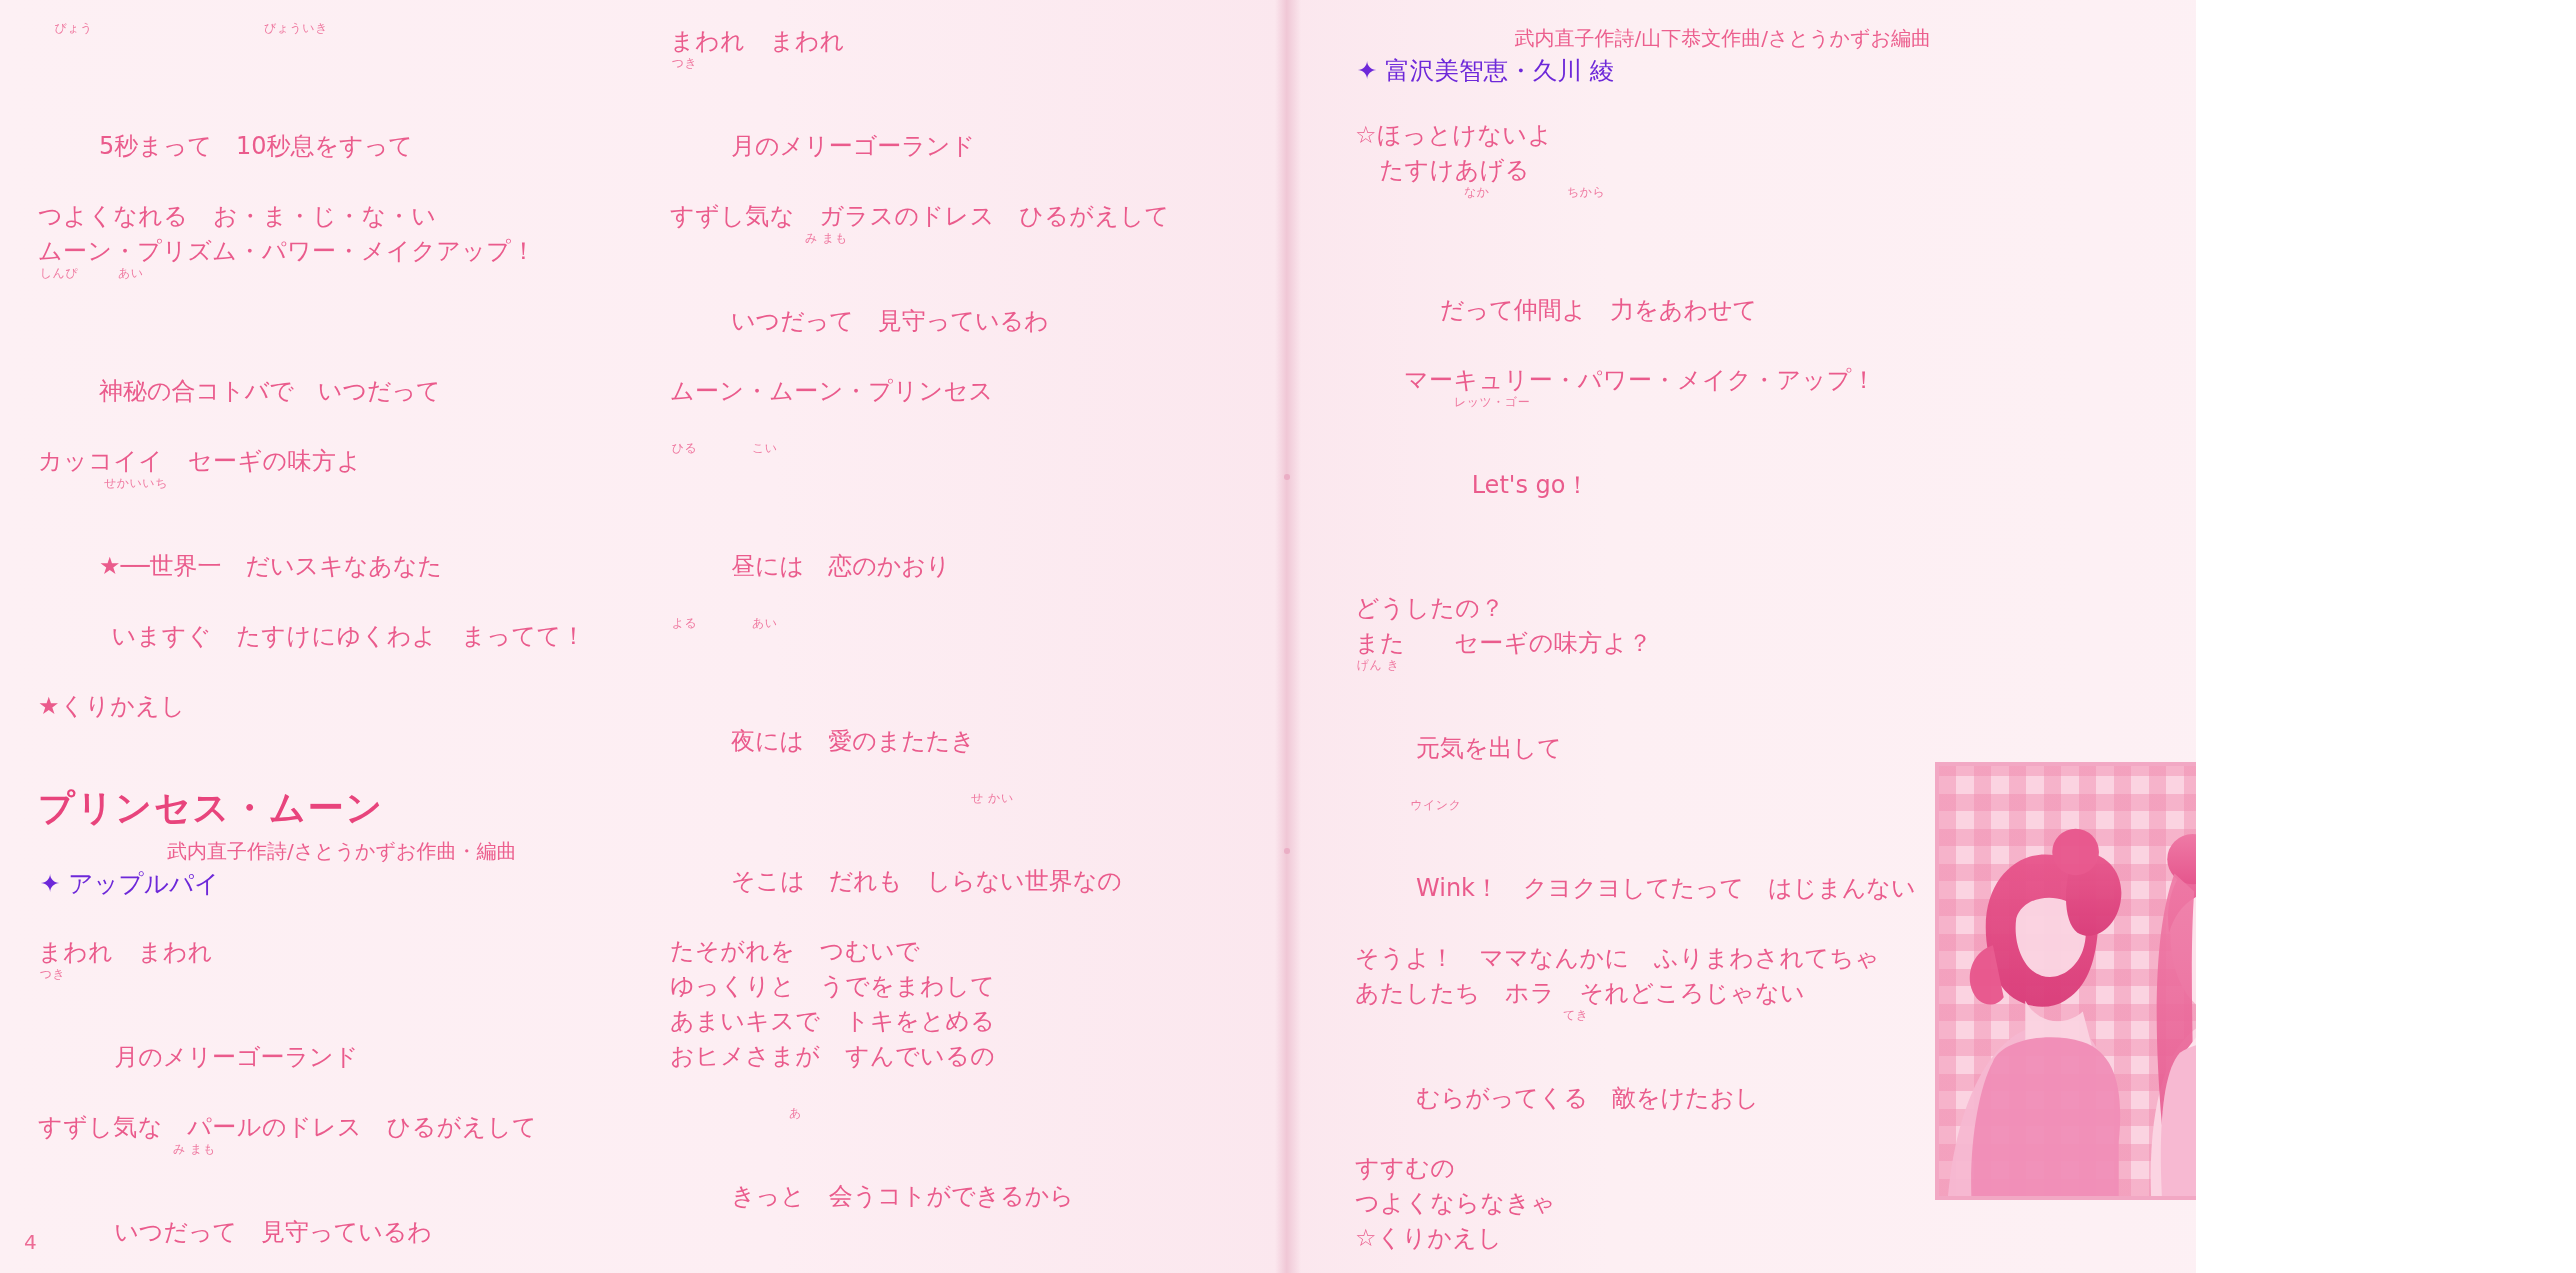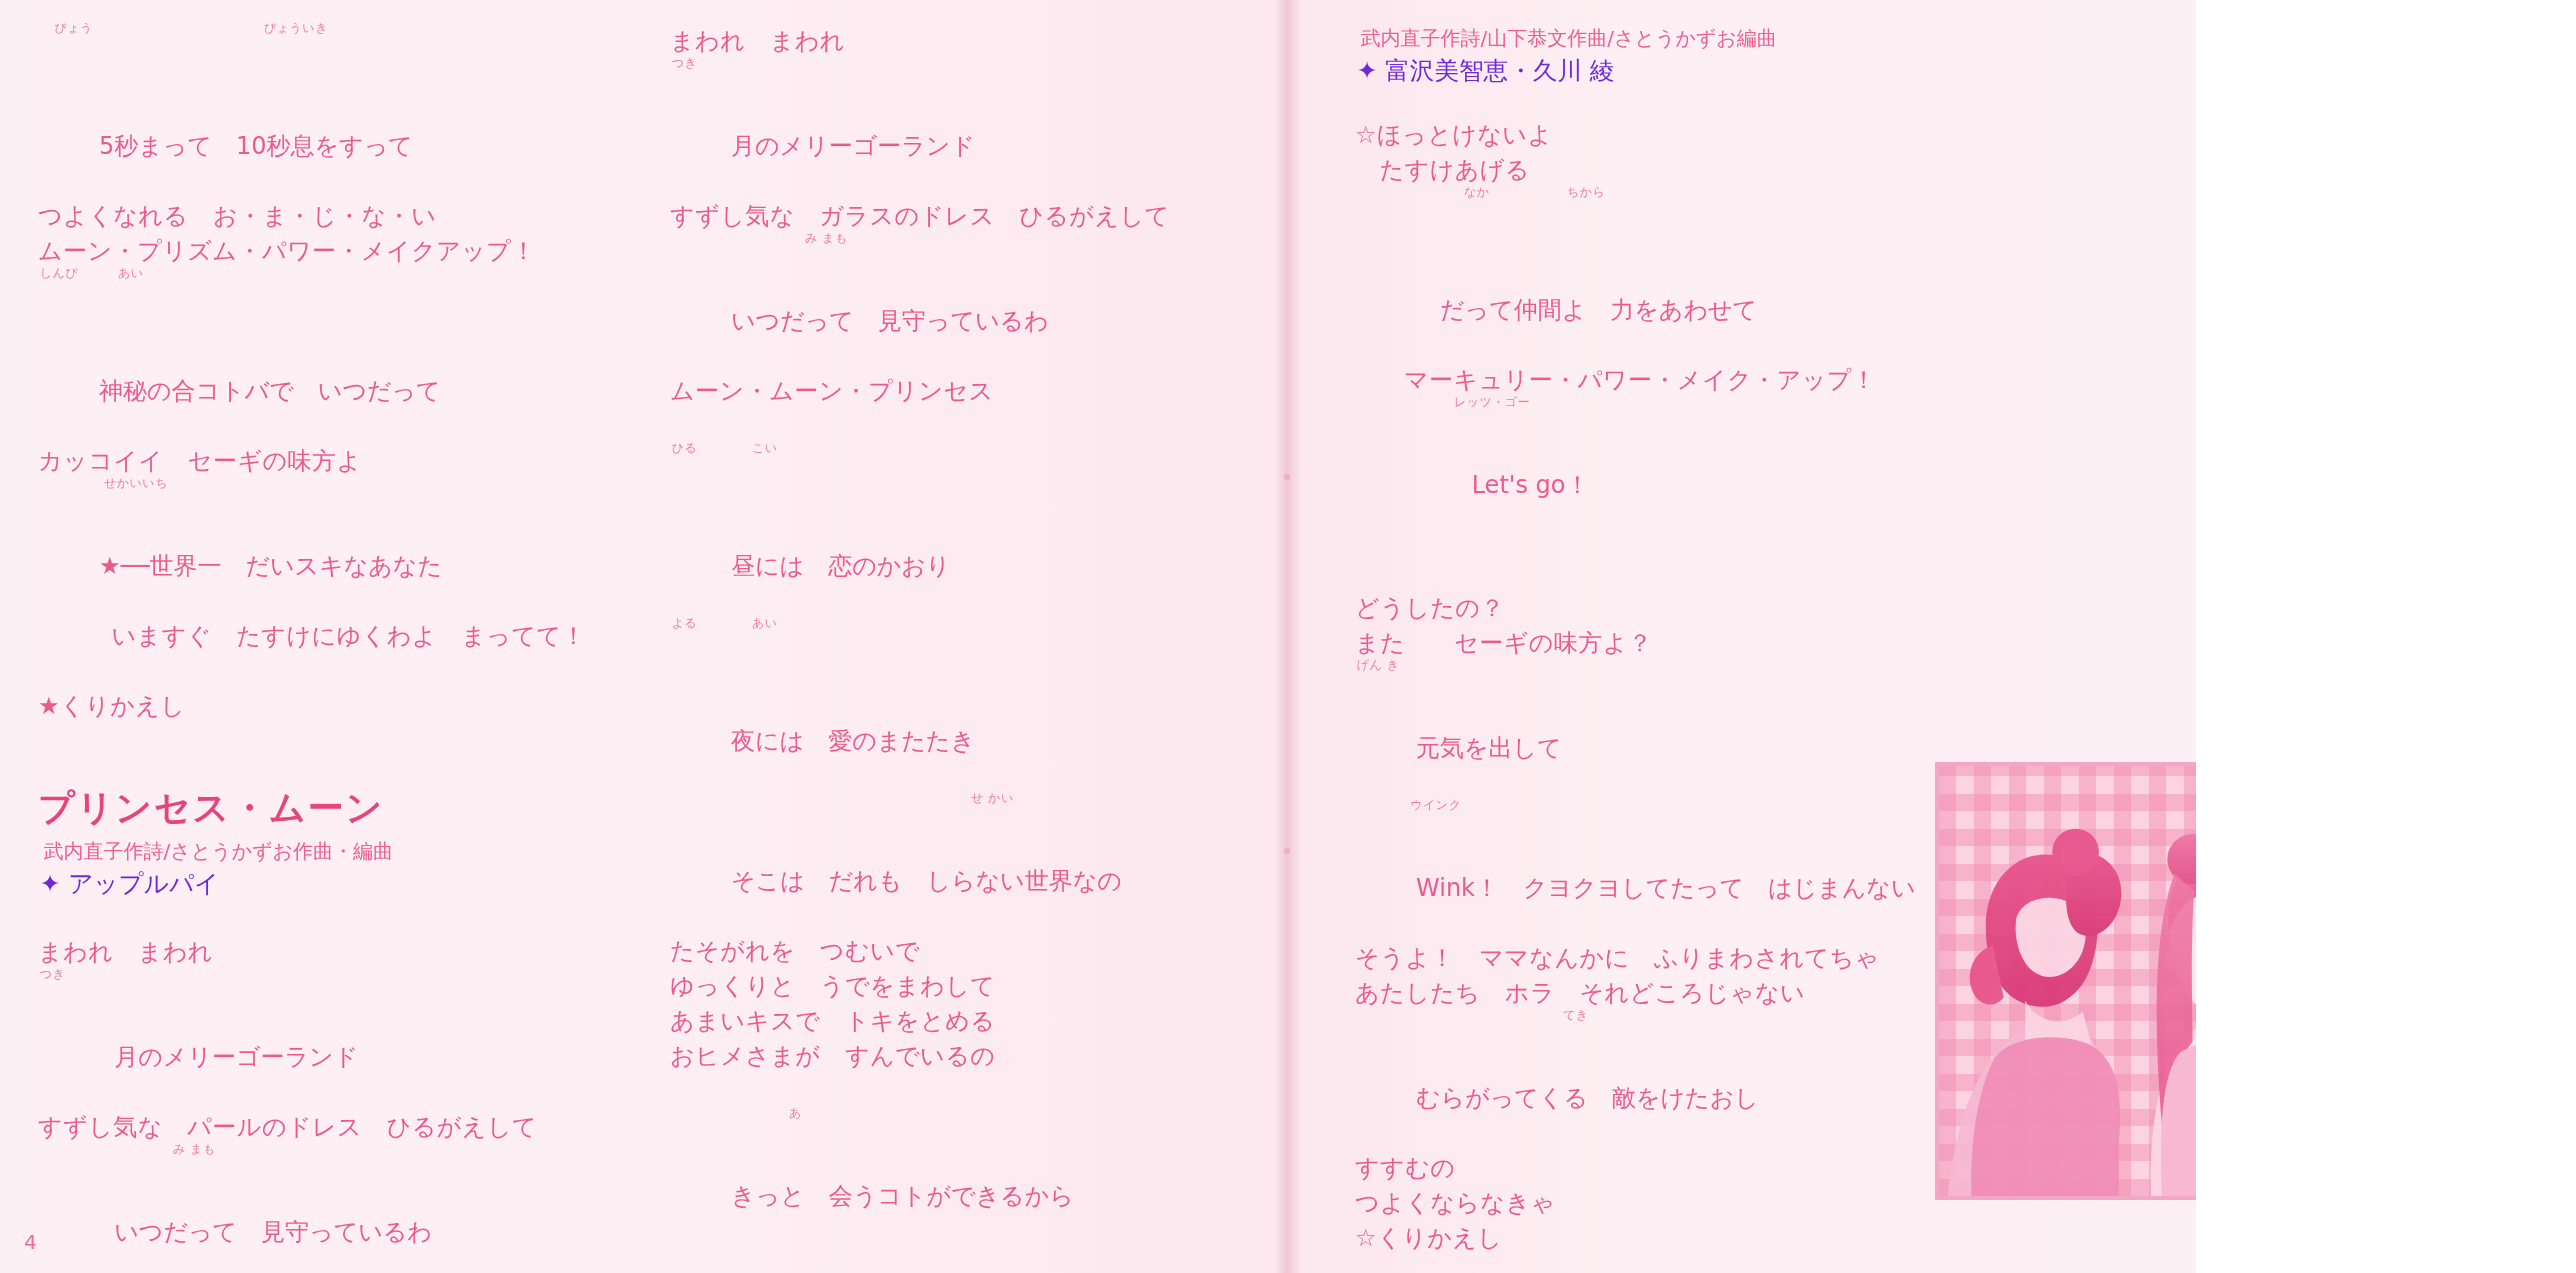--- a/index.html
+++ b/index.html
@@ -76,20 +76,21 @@
     line-height: 47px;
     margin-bottom: 5.5px;
     white-space: pre;
   }
   .credit {
     font-size: 20px;
     line-height: 29px;
     color: #ec5f8e;
     white-space: pre;
     padding-left: 5.5px;
+    text-align: center;
   }
   .performer {
     font-size: 24.6px;
     line-height: 36px;
     color: #6d28d9;
     white-space: pre;
     padding-left: 1.8px;
   }
   .ruby-line {
     position: relative;

